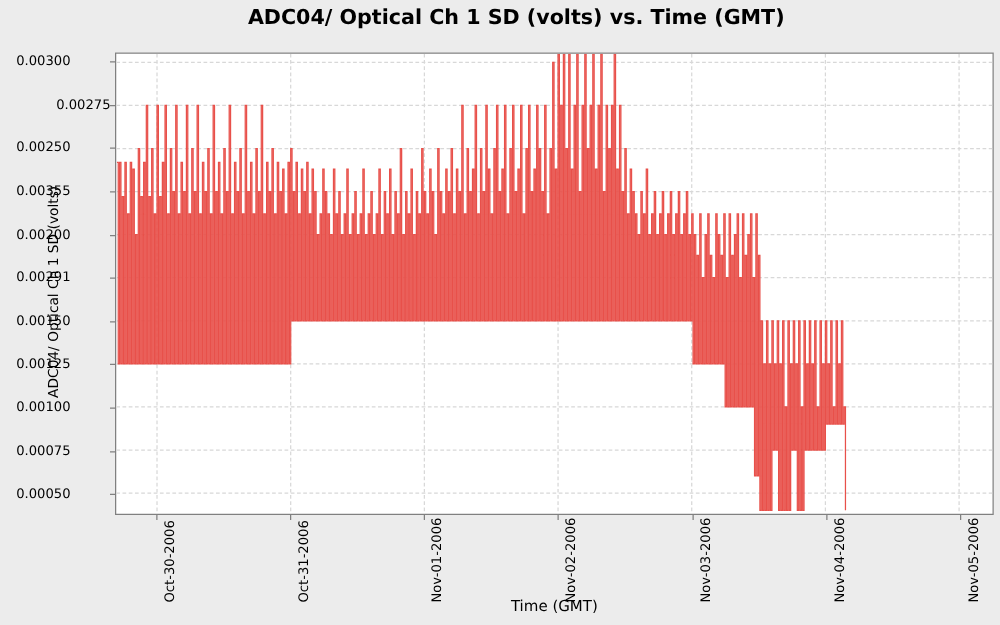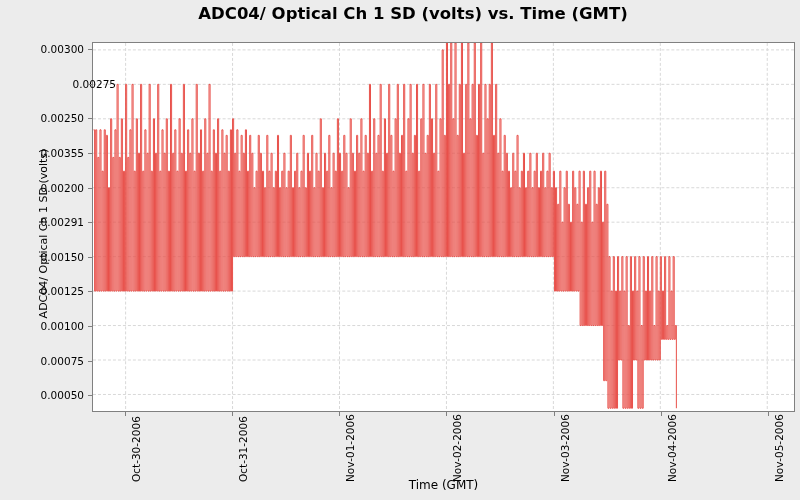--- a/index.html
+++ b/index.html
@@ -59,21 +59,20 @@
   }
   .y-axis-labels, .x-axis-labels {
     position: absolute;
     left: 0; top: 0;
     width: 800px;
     height: 500px;
     pointer-events: none;
   }
   .ytick-label {
     position: absolute;
-    text-align: right;
     font-size: 10.5px;
     color: #000000;
     transform: translateY(-50%);
     white-space: nowrap;
   }
   .ytick-mark {
     position: absolute;
     width: 4px;
     height: 1px;
     background: #808080;

